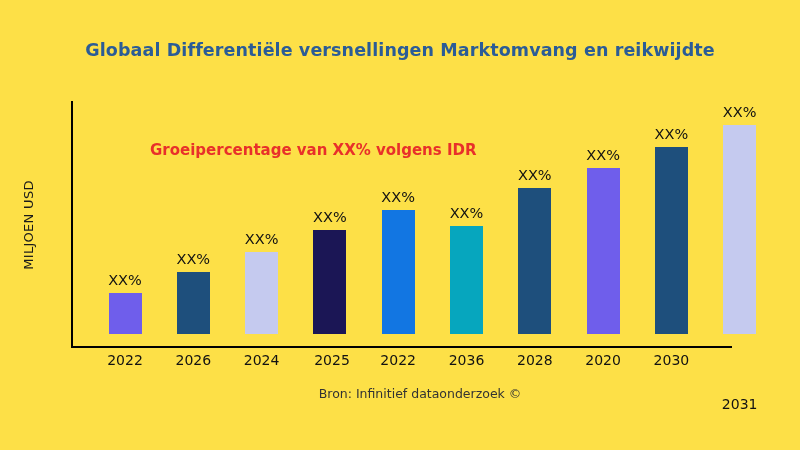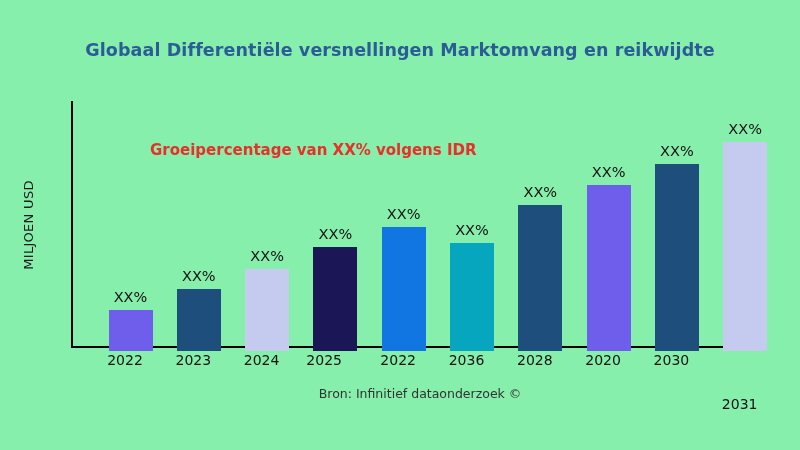--- a/index.html
+++ b/index.html
@@ -12,21 +12,21 @@
     width: 800px;
     height: 450px;
     font-family: "DejaVu Sans", "Liberation Sans", sans-serif;
     overflow: hidden;
     position: relative;
   }
   #chart-root {
     position: relative;
     width: 800px;
     height: 450px;
-    background: #86efac;
+    background: #fde047;
   }
 
   
   .chart-title {
     position: absolute;
     left: 0;
     top: 40px;
     width: 800px;
     text-align: center;
     font-size: 17.5px;
@@ -77,22 +77,21 @@
   
   .plot {
     position: absolute;
     left: 0;
     top: 0;
     width: 800px;
     height: 450px;
   }
   .bar {
     position: absolute;
-    bottom: 99px; 
-    padding-left: 11px;
+    bottom: 116px; 
   }
   .bar-value {
     position: absolute;
     bottom: 100%;
     left: 50%;
     transform: translateX(-50%);
     margin-bottom: 5px;
     font-size: 14.5px;
     color: #121212;
     white-space: nowrap;
@@ -145,29 +144,29 @@
   <div class="axis-x-line"></div>
 
   <div class="plot" id="plot-area">
       <div class="bar" style="left: 108.5px; width: 33px; height: 41.5102px; background: rgb(111, 94, 235);">
         <span class="bar-value">XX%</span>
       </div>
       <div class="tick-label" style="left: 95px; width: 60px;">2022</div>
       <div class="bar" style="left: 176.8px; width: 33px; height: 61.8041px; background: rgb(30, 79, 124);">
         <span class="bar-value">XX%</span>
       </div>
-      <div class="tick-label" style="left: 163.3px; width: 60px;">2023</div>
+      <div class="tick-label" style="left: 163.3px; width: 60px;">2026</div>
       <div class="bar" style="left: 245.1px; width: 33px; height: 82.098px; background: rgb(197, 202, 239);">
         <span class="bar-value">XX%</span>
       </div>
       <div class="tick-label" style="left: 231.6px; width: 60px;">2024</div>
       <div class="bar" style="left: 313.4px; width: 33px; height: 104.237px; background: rgb(27, 22, 85);">
         <span class="bar-value">XX%</span>
       </div>
-      <div class="tick-label" style="left: 282px; width: 60px; text-align: right;">2025</div>
+      <div class="tick-label" style="left: 302px; width: 60px;">2025</div>
       <div class="bar" style="left: 381.7px; width: 33px; height: 123.608px; background: rgb(18, 118, 226);">
         <span class="bar-value">XX%</span>
       </div>
       <div class="tick-label" style="left: 368.2px; width: 60px;">2022</div>
       <div class="bar" style="left: 450px; width: 33px; height: 107.927px; background: rgb(6, 166, 190);">
         <span class="bar-value">XX%</span>
       </div>
       <div class="tick-label" style="left: 436.5px; width: 60px;">2036</div>
       <div class="bar" style="left: 518.3px; width: 33px; height: 145.747px; background: rgb(30, 79, 124);">
         <span class="bar-value">XX%</span>

